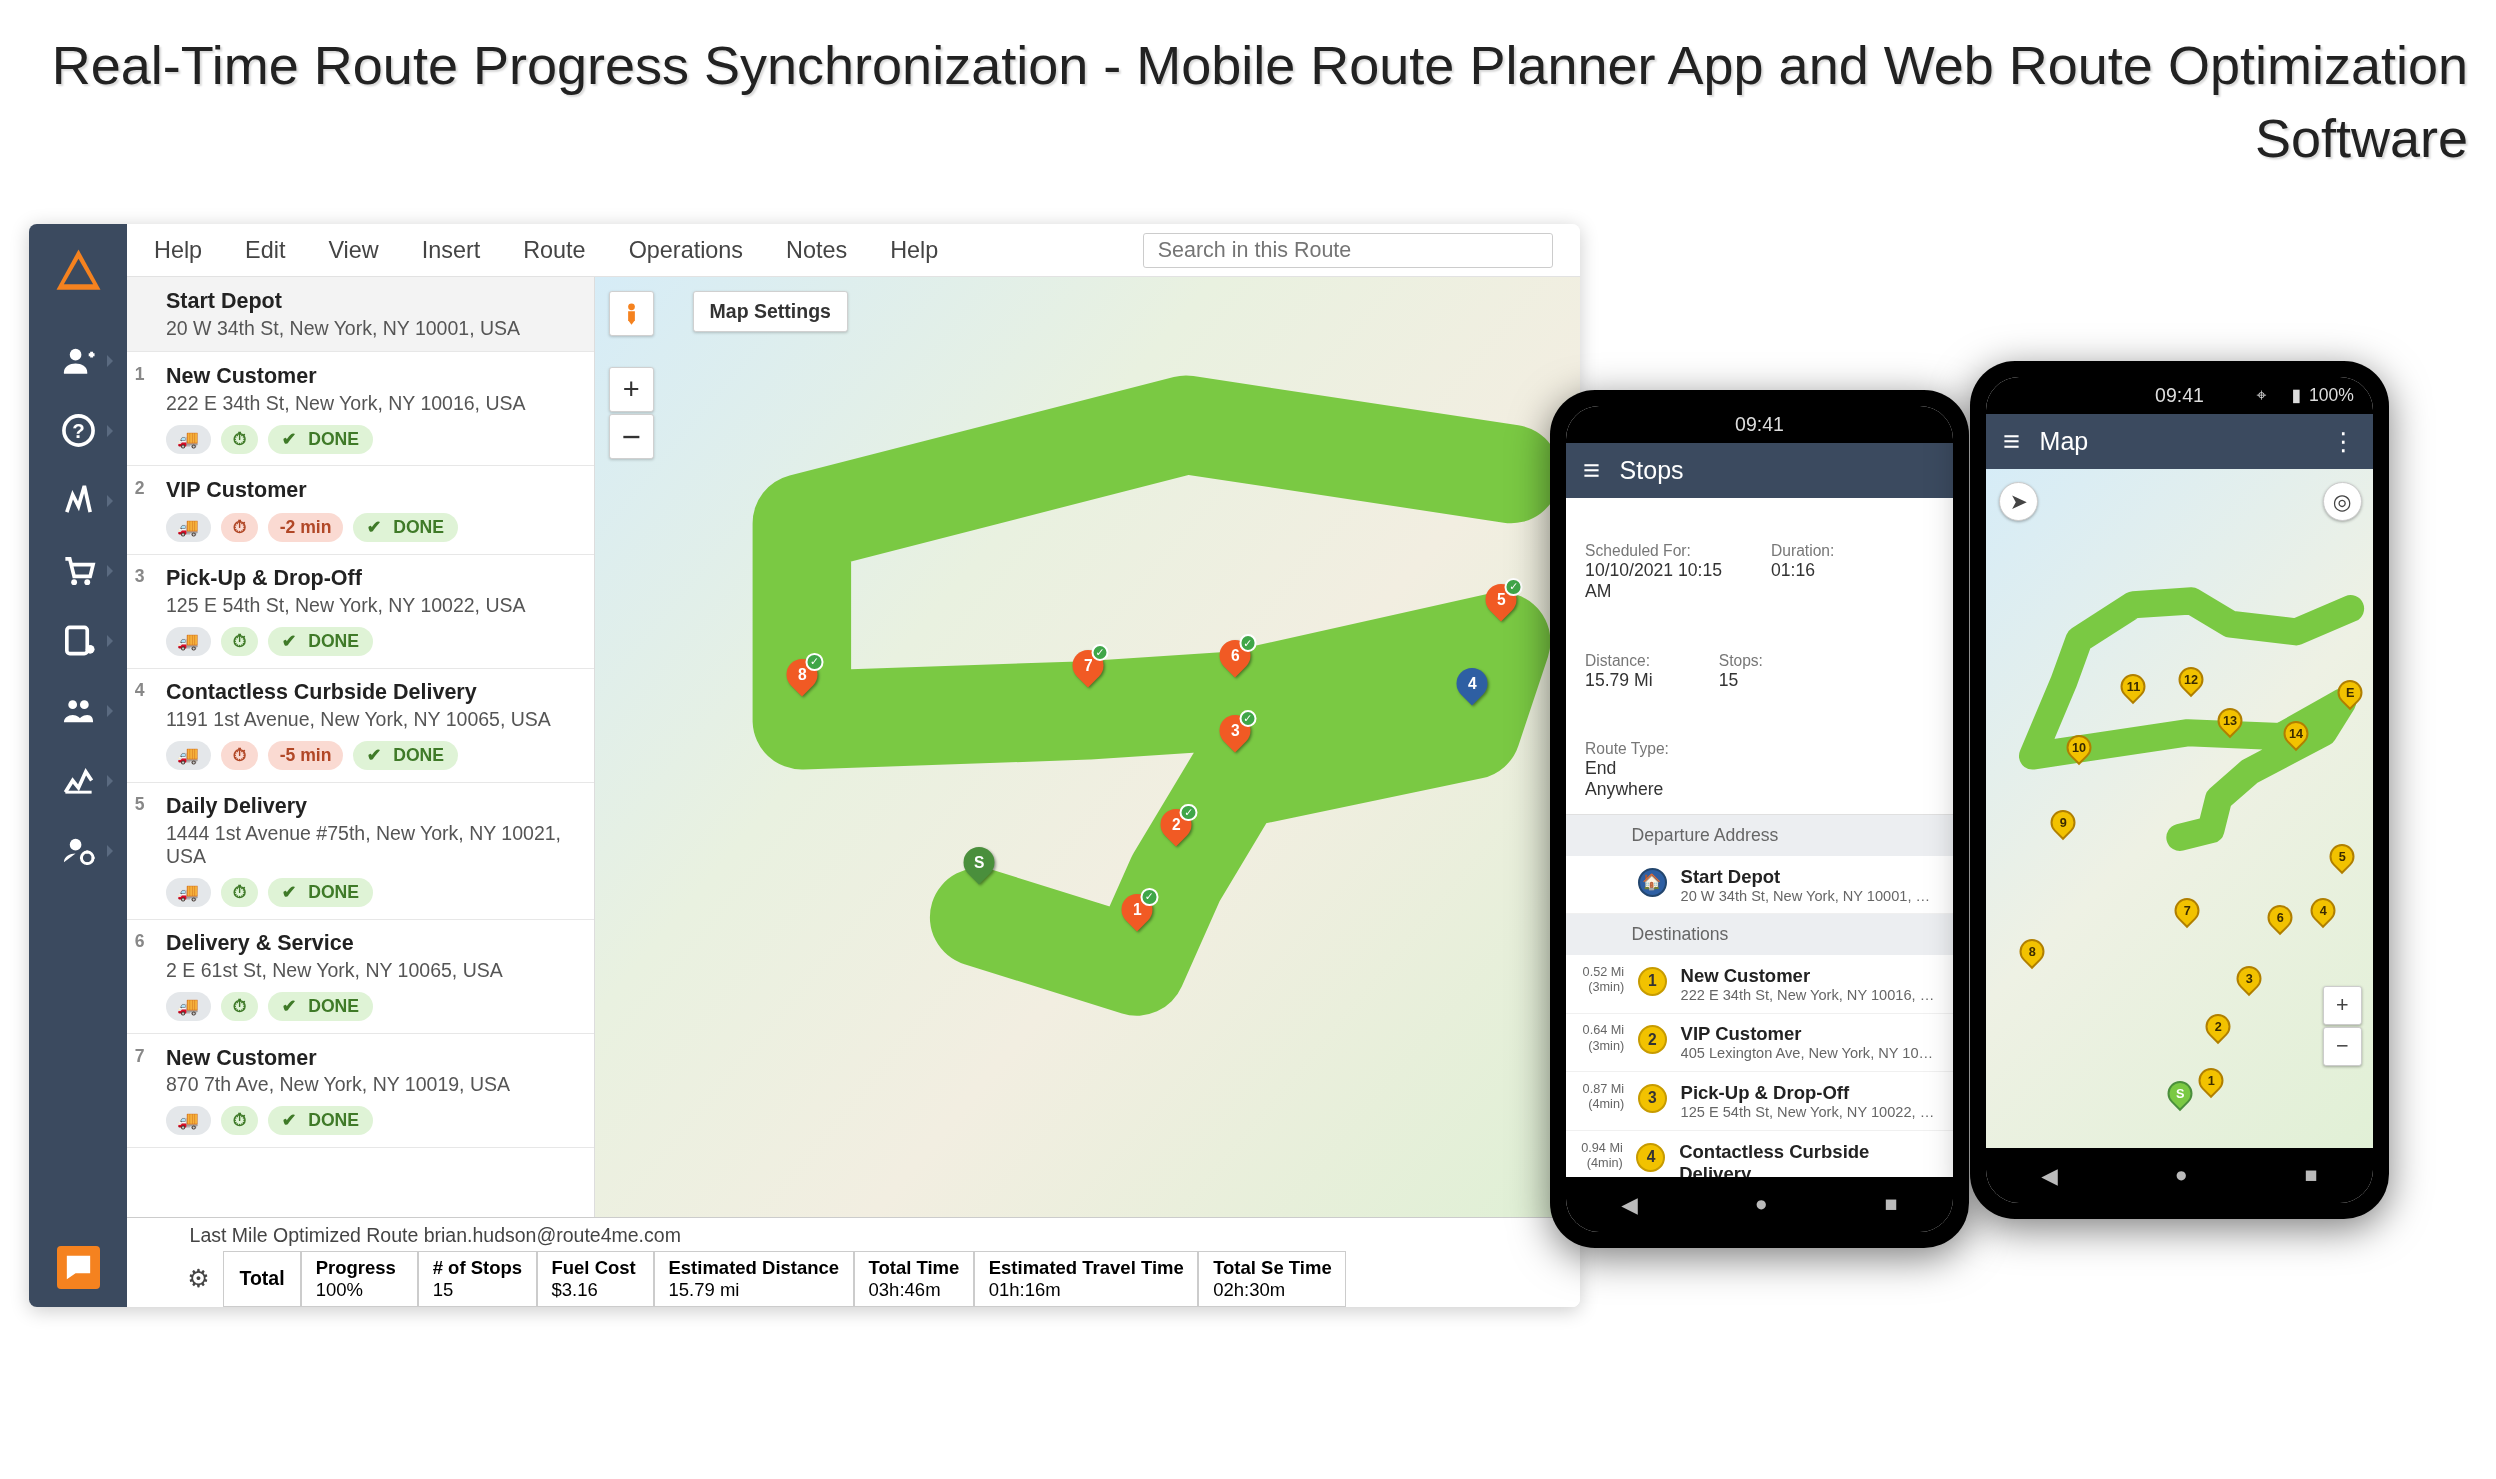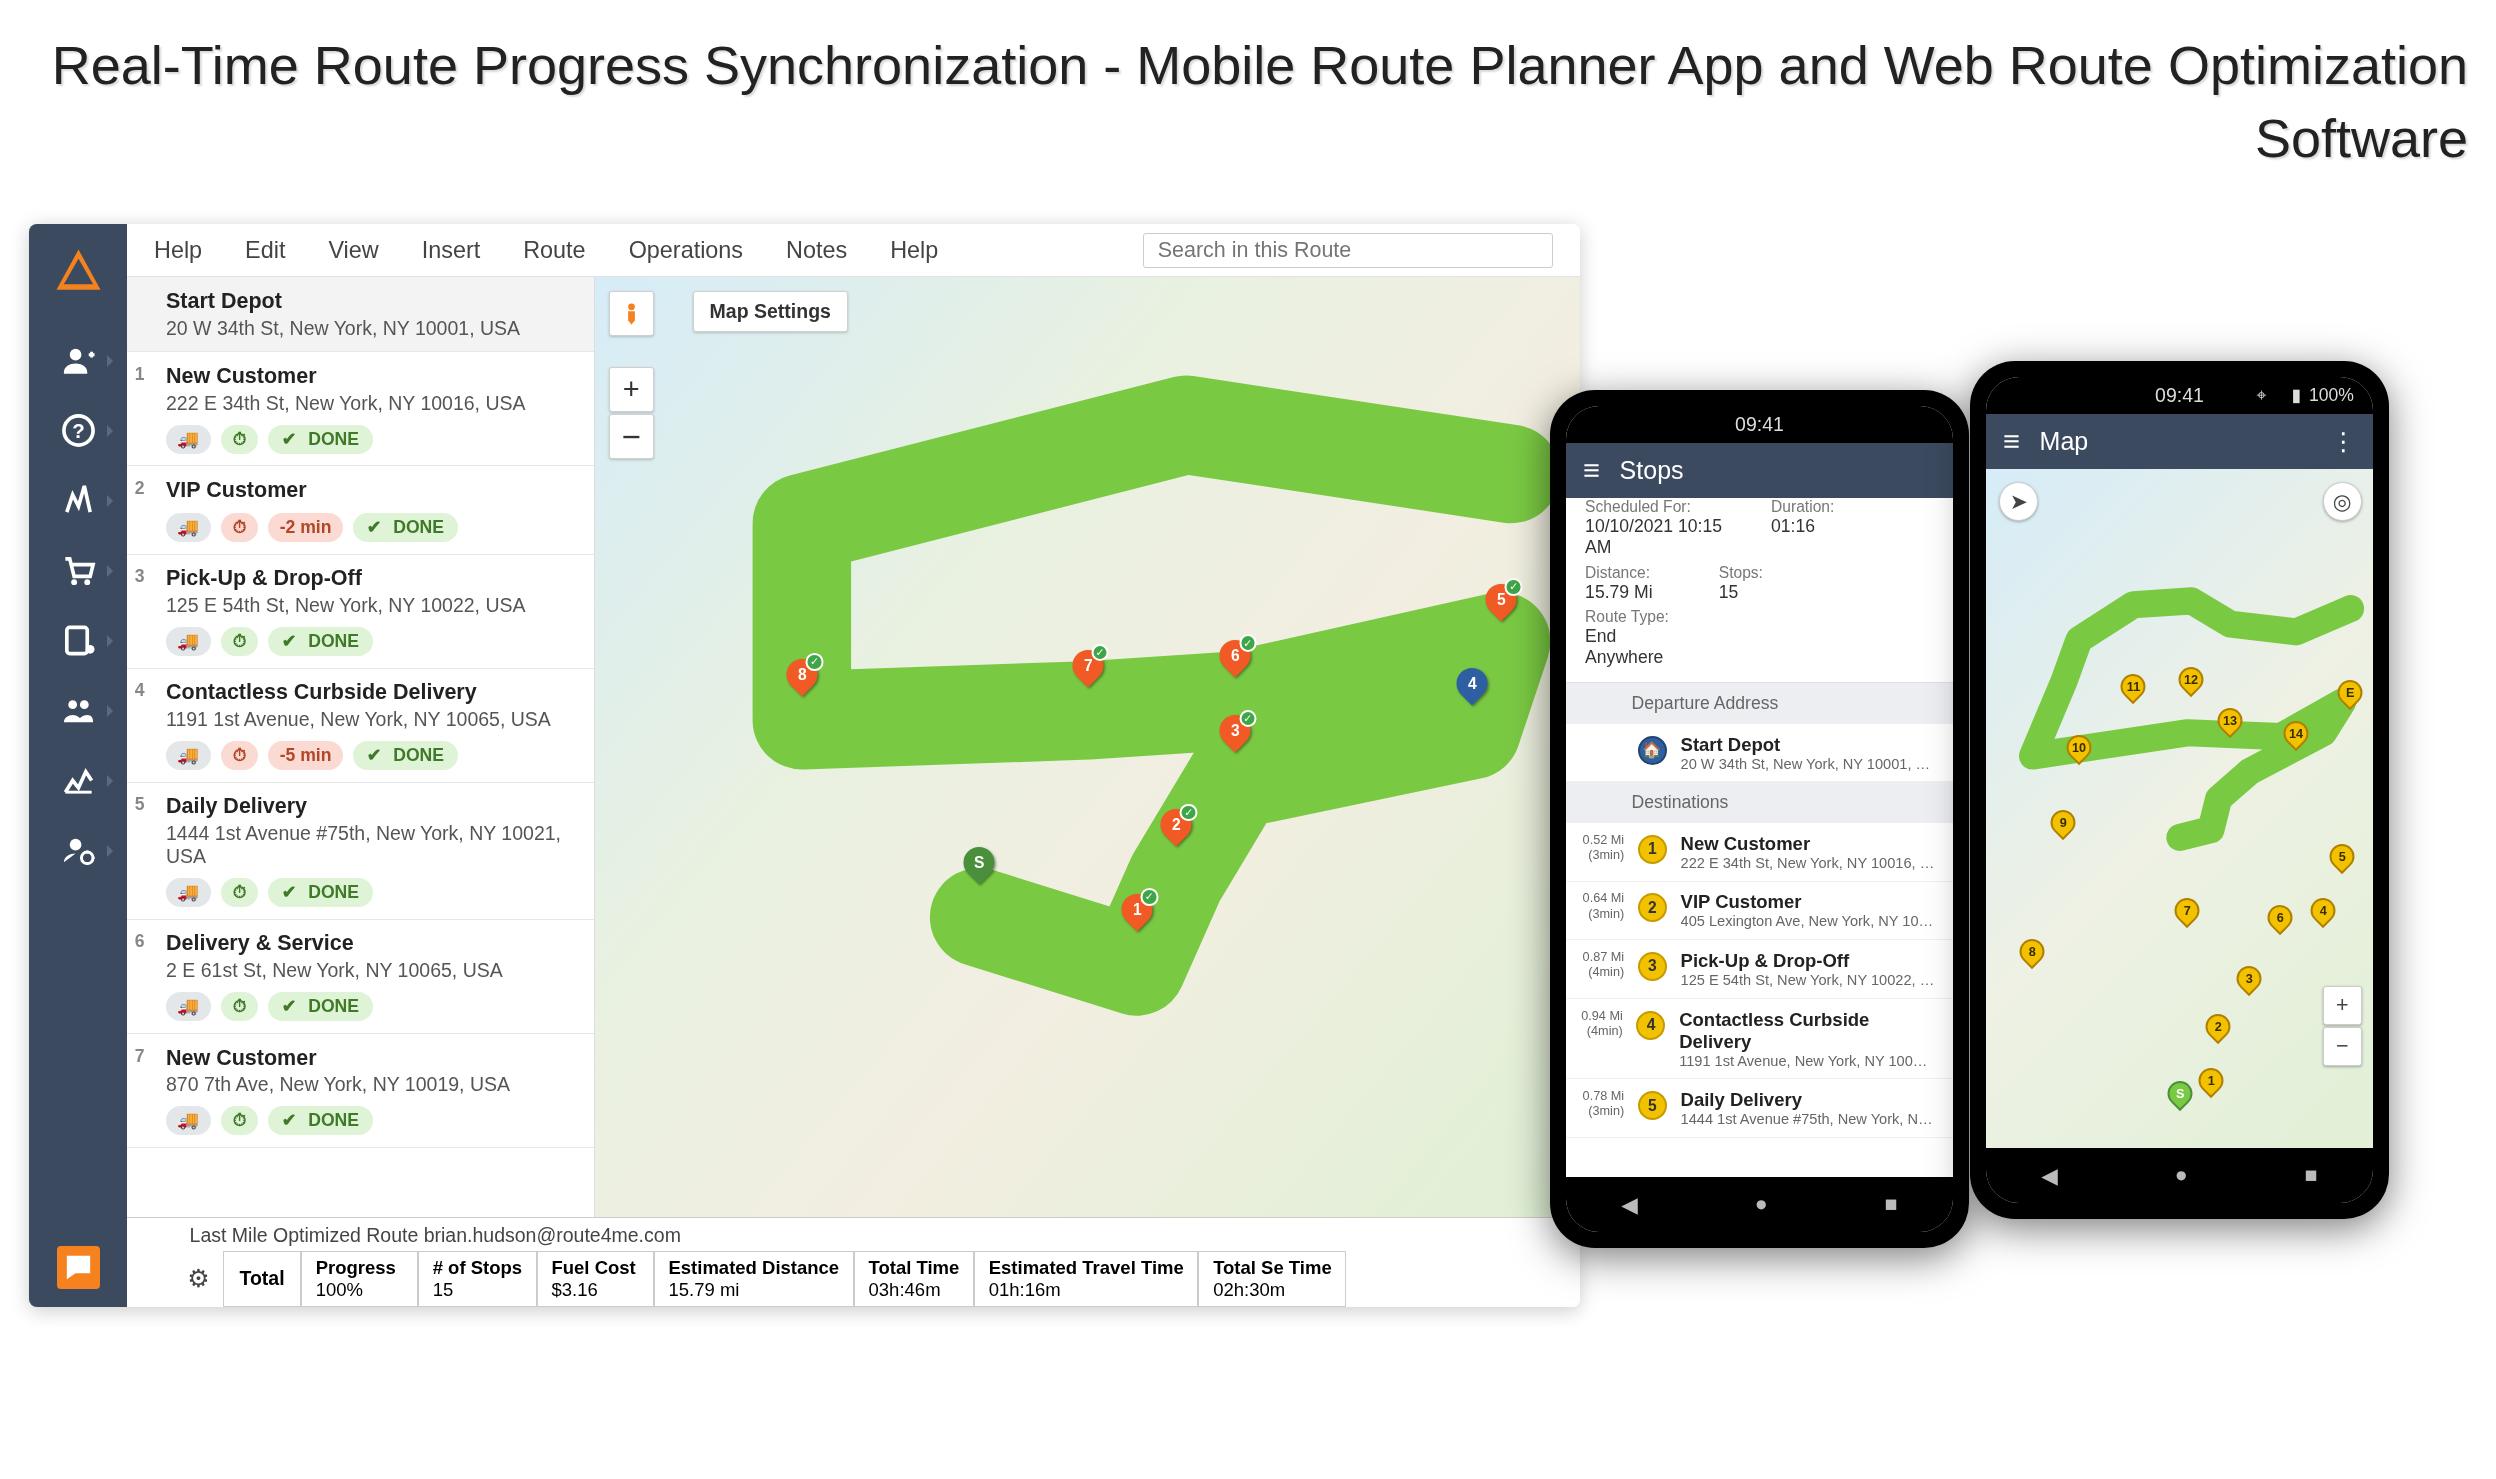--- a/index.html
+++ b/index.html
@@ -79,21 +79,21 @@
 .p-status { height:37px; background:#000; color:#dcdcdc; font-size:19.5px; display:flex; align-items:center; justify-content:center; position:relative; }
 .p-status .batt { position:absolute; right:19.5px; display:flex; align-items:center; gap:7.8px; font-size:17.6px; }
 .p-status .loc { position:absolute; right:107px; font-size:17.6px;}
 .p-header { height:55px; background:#3b4a5f; color:#fff; display:flex; align-items:center; gap:19.5px; padding:0 17.6px; font-size:25px; font-weight:500; }
 .p-header .mmenu { font-size:29px; cursor:pointer; }
 .p-header .dots { margin-left:auto; cursor:pointer; }
 
 
 .p1-title { font-size:23.4px; font-weight:700; padding:15.6px 19.5px 9.8px; }
 .p1-meta { display:flex; flex-wrap:wrap; padding:0 19.5px 13.7px; font-size:17.6px; color:#333; gap:5.9px 29px; border-bottom:1px solid #e0e0e0;}
-.p1-meta .lbl { color:#777; font-size:15.6px;}
+.p1-meta .lbl { color:#777; font-size:15.6px;margin-top:44px;}
 .p1-meta .cell { width:45%; }
 .sect-head { background:#eceef1; padding:9.8px 19.5px 9.8px 66px; font-size:17.6px; color:#666; }
 .p1-list { flex:1; overflow:hidden; }
 .p1-row { display:flex; padding:9.8px 15.6px; gap:13.7px; border-bottom:1px solid #f0f0f0; align-items:flex-start; }
 .p1-row .dist { width:43px; font-size:12.7px; color:#666; text-align:right; line-height:1.2; }
 .p1-row .dot { width:29px; height:29px; border-radius:50%; background:#f2c200; color:#333; font-weight:700; font-size:15.6px; display:flex; align-items:center; justify-content:center; flex-shrink:0; margin-top:2px; border:2px solid #c79b00; }
 .p1-row .dot.depot { background:#2e5fa3; color:#fff; border-color:#23466e;}
 .p1-row .info .nm { font-size:18.5px; font-weight:700; color:#222;}
 .p1-row .info .ad { font-size:14.6px; color:#666; white-space:nowrap; overflow:hidden; text-overflow:ellipsis; max-width:254px;}
 .homebar { height:55px; background:#000; display:flex; align-items:center; justify-content:center; gap:117px; color:#bbb; font-size:21.5px;}

